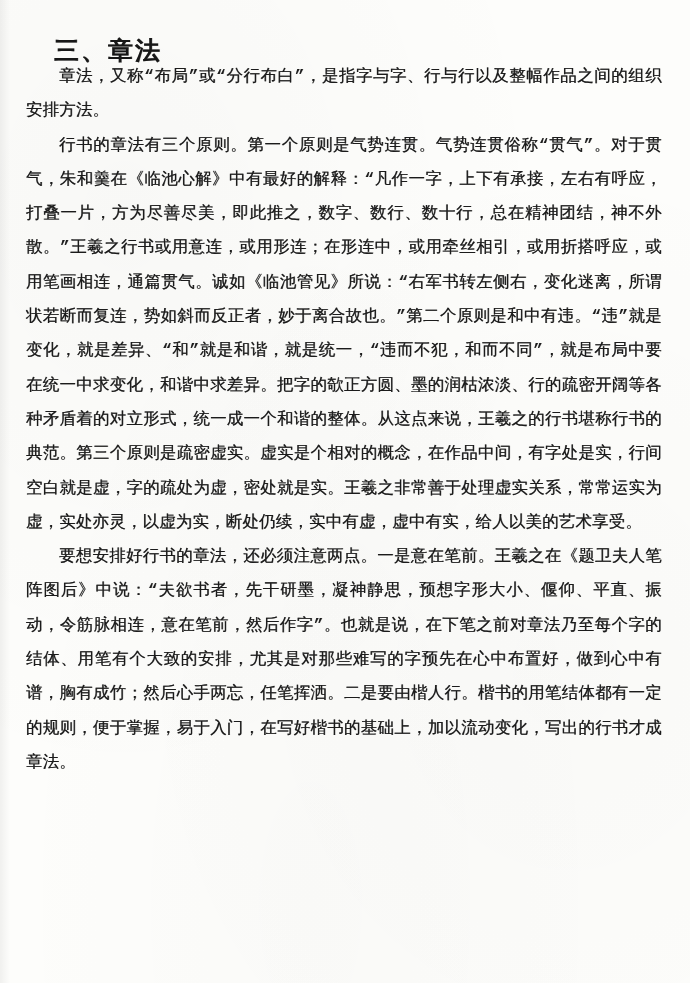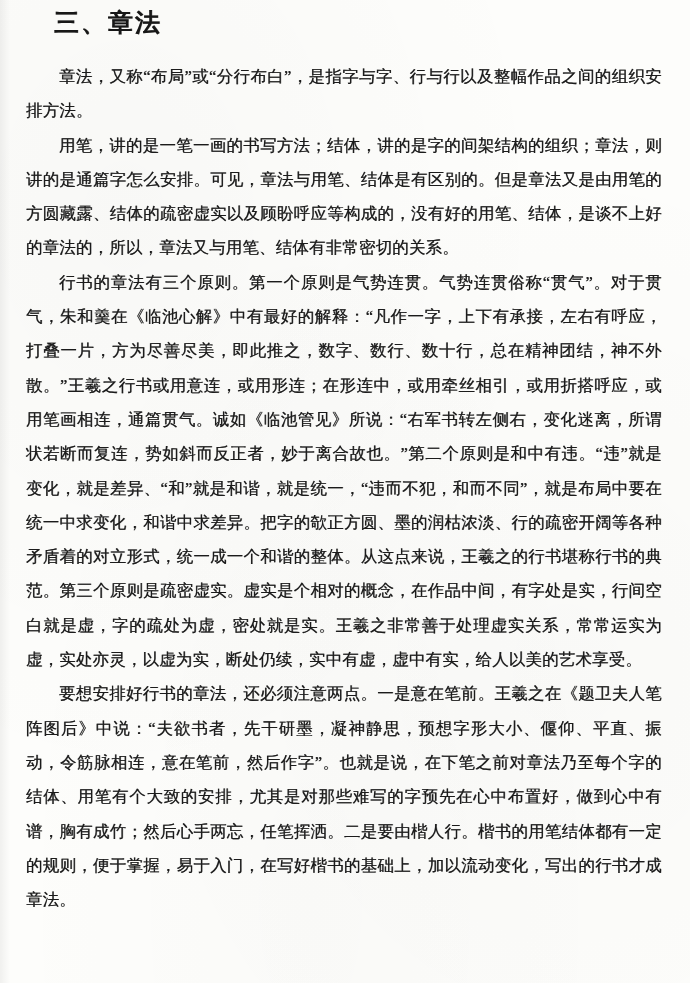--- a/index.html
+++ b/index.html
@@ -41,35 +41,35 @@
     height: 983px;
   }
 
   .heading {
     font-family: "DejaVu Sans", "Liberation Sans", sans-serif;
     font-weight: bold;
     font-size: 25px;
     letter-spacing: 2px;
     color: #171717;
     margin: 0;
-    padding: 8px 0 0 22px;
+    padding: 36px 0 0 22px;
     line-height: 1.2;
     -webkit-font-smoothing: none;
     text-shadow: 0.4px 0 0 rgba(0,0,0,0.35), 0 0.4px 0 rgba(0,0,0,0.25);
   }
 
   .body-text {
     position: absolute;
     top: 60px;
     left: 0;
     width: 630px;
   }
 
   p.para {
-    font-family: Liberation Serif, serif;
+    font-family: Liberation Mono, monospace;
     font-size: 16.5px;
     line-height: 34.3px;
     color: #1b1b1b;
     margin: 0;
     text-align: justify;
     text-justify: inter-character;
     text-indent: 2em;
     letter-spacing: 0.15px;
     -webkit-font-smoothing: none;
     
@@ -90,19 +90,18 @@
 </head>
 <body>
 
 <div class="page">
   <div class="content">
 
     <h1 class="heading">三、章法</h1>
 
     <div class="body-text clip-shift">
       <p class="para">章法，又称“布局”或“分行布白”，是指字与字、行与行以及整幅作品之间的组织安排方法。</p>
-      <p class="para">用笔，讲的是一笔一画的书写方法；结体，讲的是字的间架结构的组织；章法，则讲的是通篇字怎么安排。可见，章法与用笔、结体是有区别的。但是章法又是由用笔的方圆藏露、结体的疏密虚实以及顾盼呼应等构成的，没有好的用笔、结体，是谈不上好的章法的，所以，章法又与用笔、结体有非常密切的关系。</p>
       <p class="para">行书的章法有三个原则。第一个原则是气势连贯。气势连贯俗称“贯气”。对于贯气，朱和羹在《临池心解》中有最好的解释：“凡作一字，上下有承接，左右有呼应，打叠一片，方为尽善尽美，即此推之，数字、数行、数十行，总在精神团结，神不外散。”王羲之行书或用意连，或用形连；在形连中，或用牵丝相引，或用折搭呼应，或用笔画相连，通篇贯气。诚如《临池管见》所说：“右军书转左侧右，变化迷离，所谓状若断而复连，势如斜而反正者，妙于离合故也。”第二个原则是和中有违。“违”就是变化，就是差异、“和”就是和谐，就是统一，“违而不犯，和而不同”，就是布局中要在统一中求变化，和谐中求差异。把字的欹正方圆、墨的润枯浓淡、行的疏密开阔等各种矛盾着的对立形式，统一成一个和谐的整体。从这点来说，王羲之的行书堪称行书的典范。第三个原则是疏密虚实。虚实是个相对的概念，在作品中间，有字处是实，行间空白就是虚，字的疏处为虚，密处就是实。王羲之非常善于处理虚实关系，常常运实为虚，实处亦灵，以虚为实，断处仍续，实中有虚，虚中有实，给人以美的艺术享受。</p>
       <p class="para">要想安排好行书的章法，还必须注意两点。一是意在笔前。王羲之在《题卫夫人笔阵图后》中说：“夫欲书者，先干研墨，凝神静思，预想字形大小、偃仰、平直、振动，令筋脉相连，意在笔前，然后作字”。也就是说，在下笔之前对章法乃至每个字的结体、用笔有个大致的安排，尤其是对那些难写的字预先在心中布置好，做到心中有谱，胸有成竹；然后心手两忘，任笔挥洒。二是要由楷人行。楷书的用笔结体都有一定的规则，便于掌握，易于入门，在写好楷书的基础上，加以流动变化，写出的行书才成章法。</p>
     </div>
 
   </div>
 </div>
 
 </body></html>

